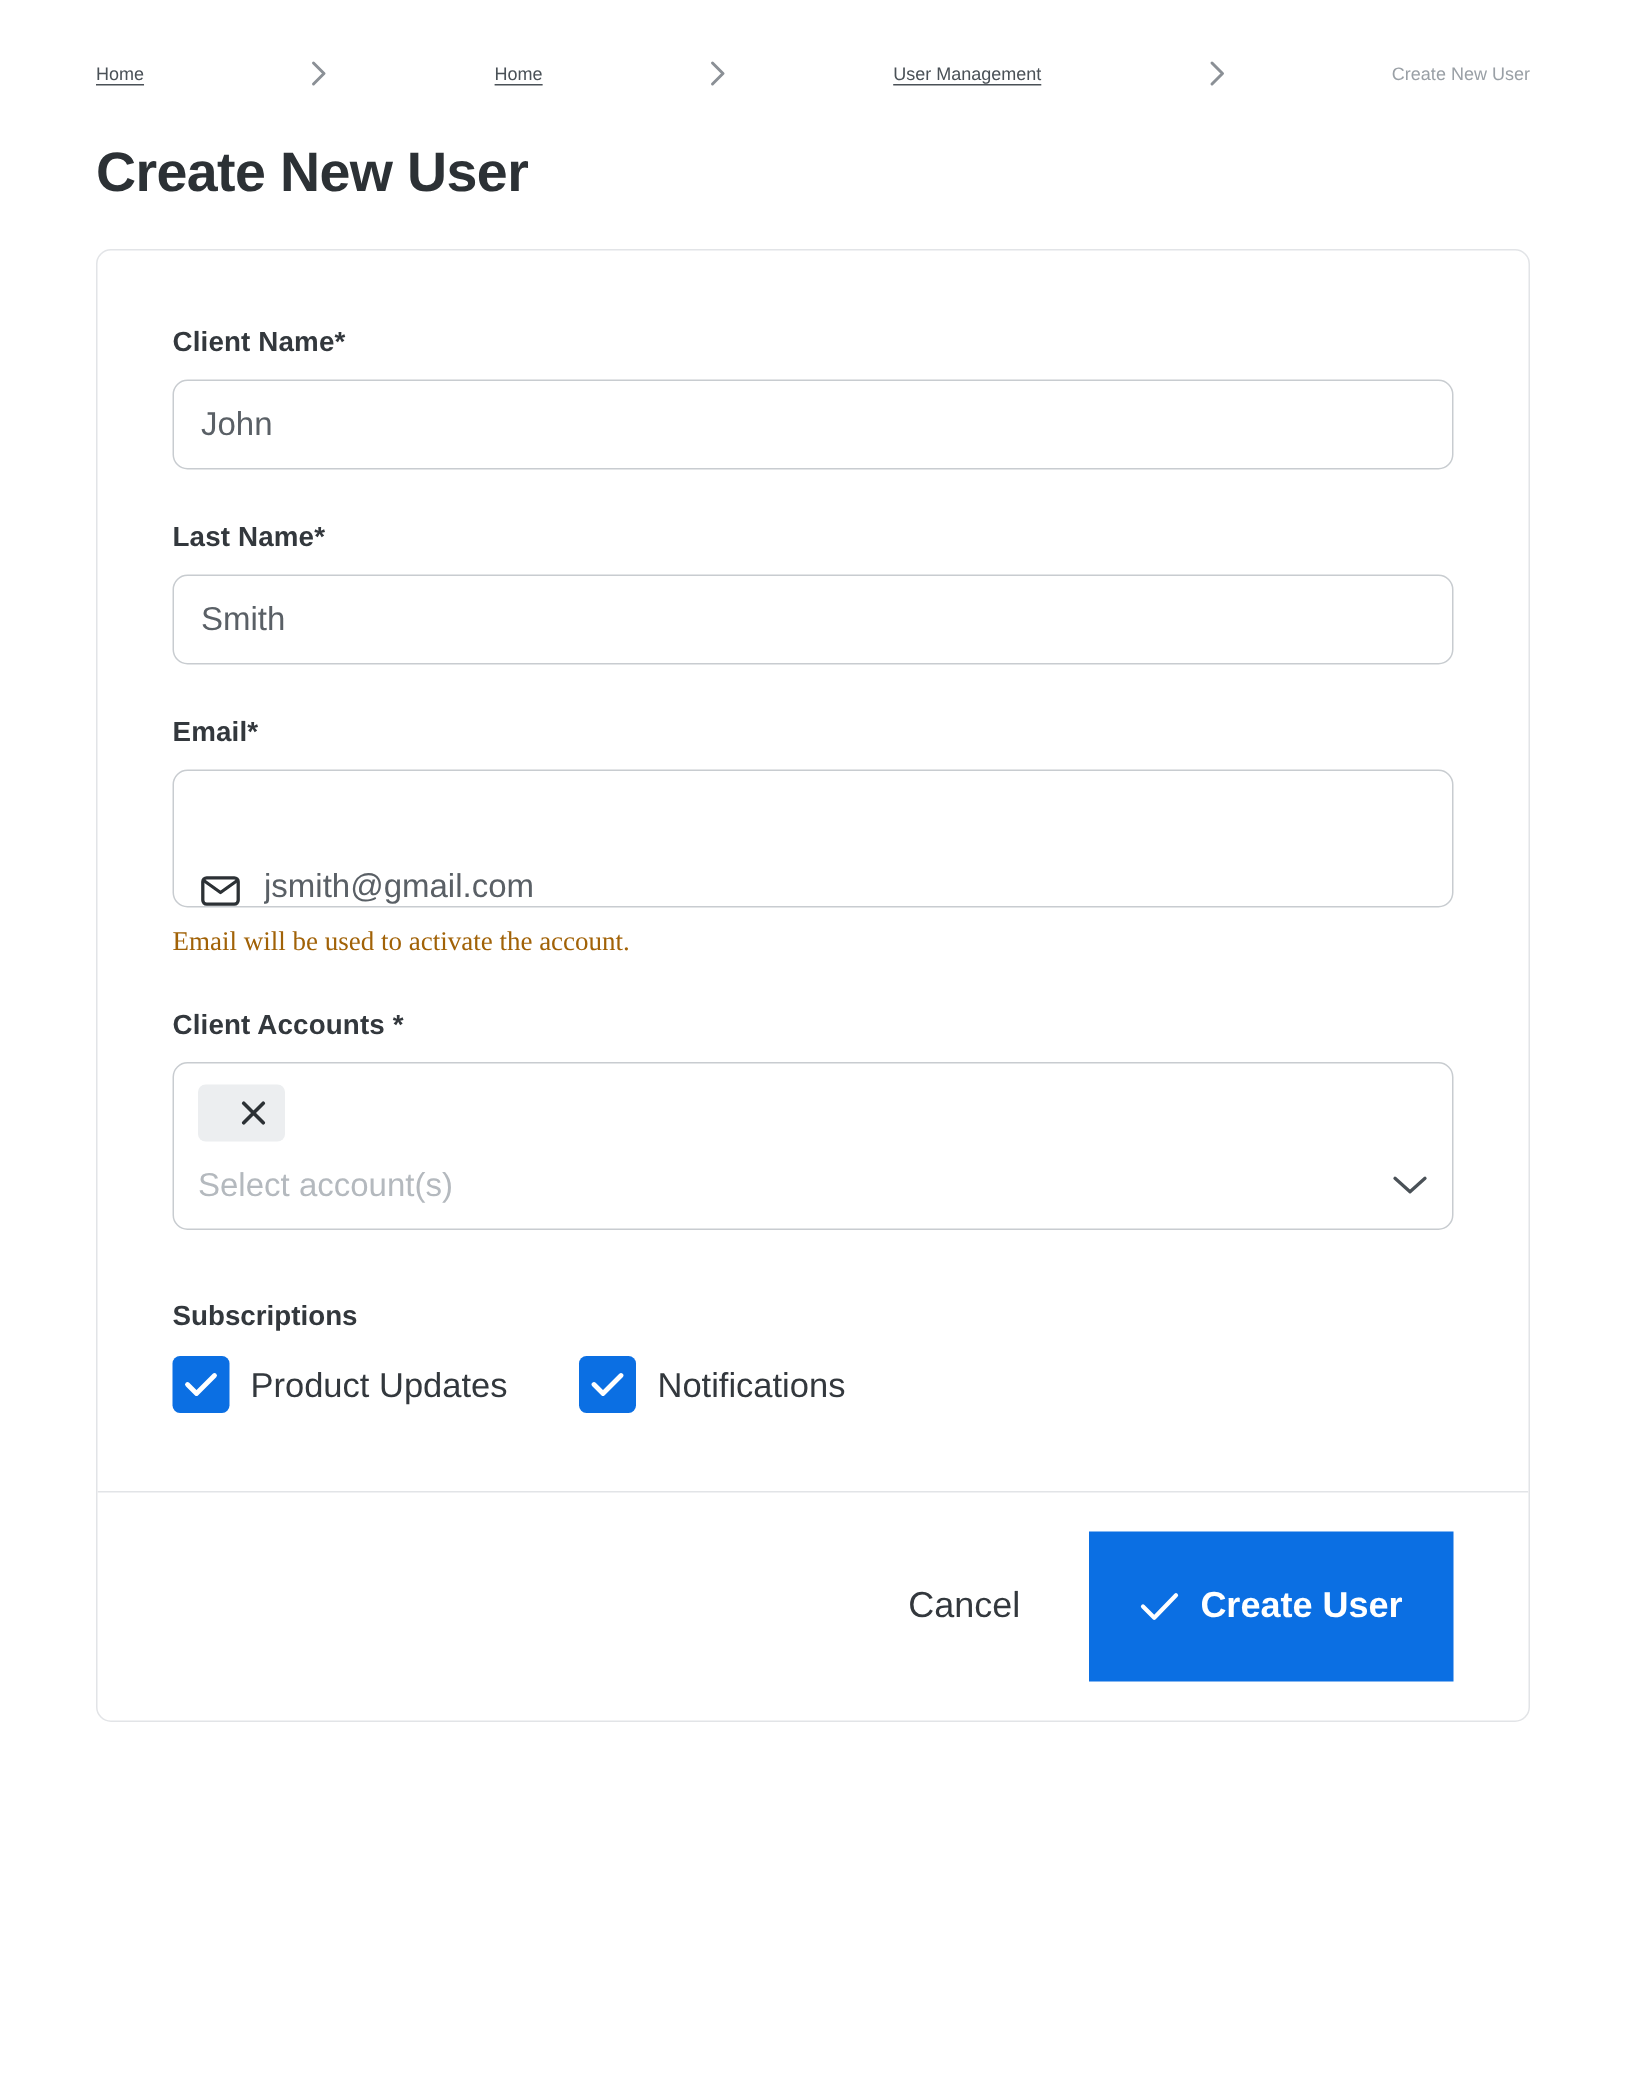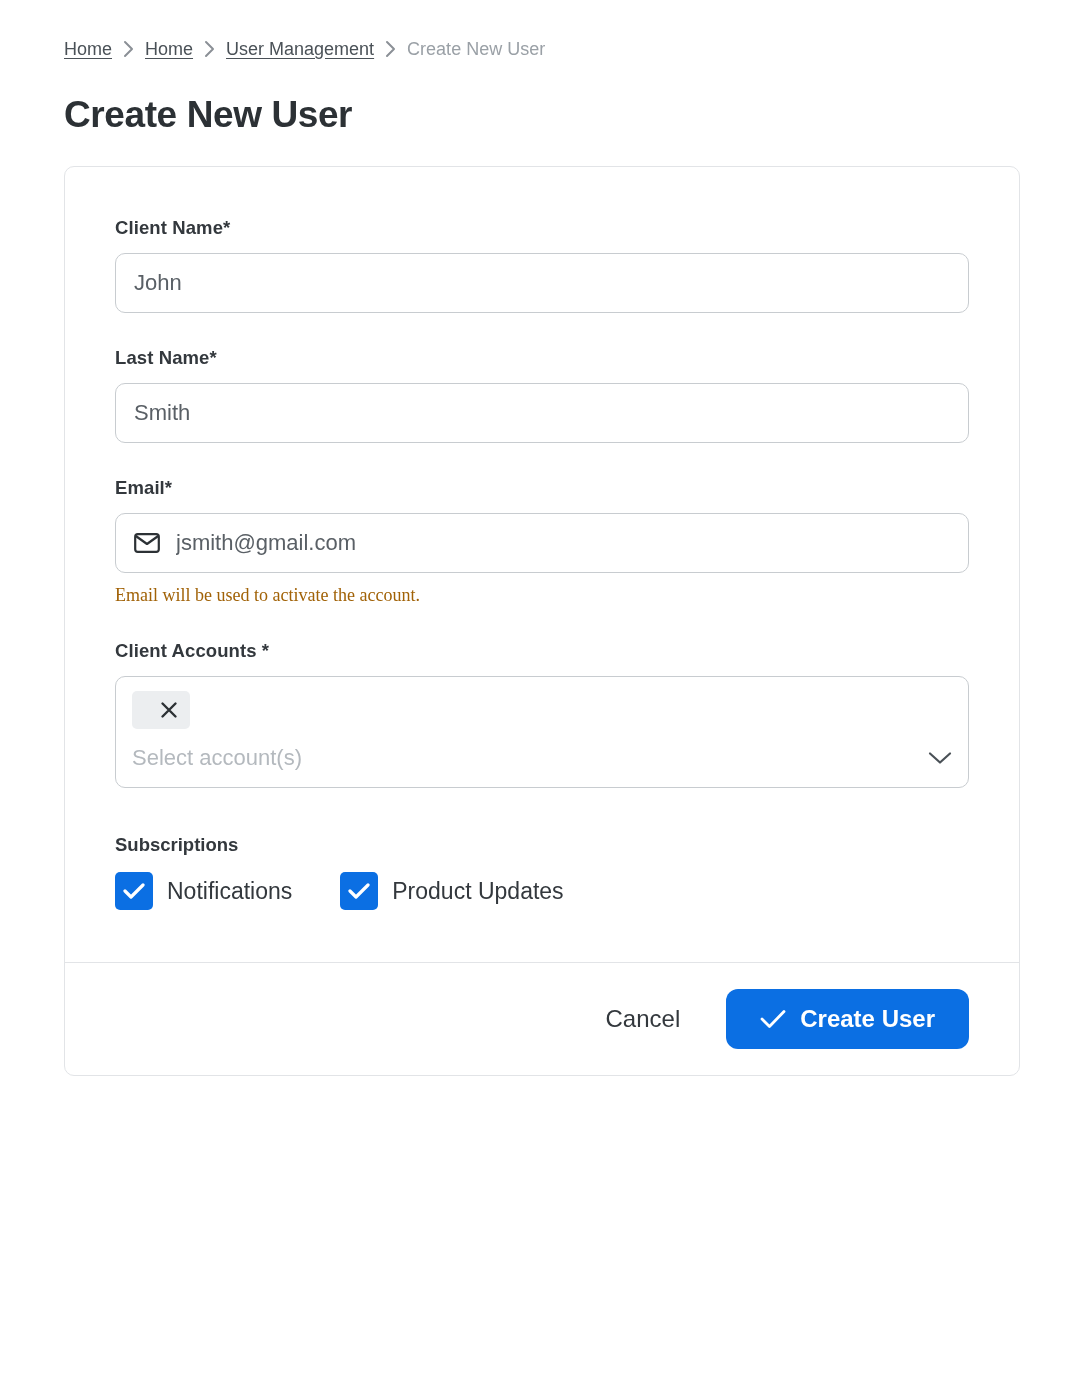--- a/index.html
+++ b/index.html
@@ -17,24 +17,25 @@
 
   .page {
     padding: 40px 64px 0 64px;
     box-sizing: border-box;
   }
 
   
   .breadcrumb {
     display: flex;
     align-items: center;
-    font-size: 18px;
+    font-size: 12px;
     line-height: 1;
     color: #6b7177;
     margin-bottom: 36px;
+    justify-content: space-between;
   }
   .crumb-link {
     color: #4a5157;
     text-decoration: underline;
     text-underline-offset: 3px;
     cursor: pointer;
   }
   .crumb-current {
     color: #9aa0a6;
   }
@@ -91,22 +92,22 @@
     color: #5a6066;
     font-family: "Liberation Sans", sans-serif;
     background: #fff;
     outline: none;
   }
   .text-input::placeholder { color: #a9afb5; }
 
   .input-with-icon {
     position: relative;
     display: flex;
-    align-items: center;
-    height: 60px;
+    align-items: flex-end;
+    height: 92px;
     border: 1px solid #c8ccd0;
     border-radius: 10px;
     padding: 0 18px;
     box-sizing: border-box;
     background: #fff;
   }
   .input-with-icon .icon {
     display: flex;
     align-items: center;
     justify-content: center;
@@ -227,24 +228,24 @@
     font-family: "Liberation Sans", sans-serif;
     padding: 10px 6px;
   }
   .btn-primary {
     display: inline-flex;
     align-items: center;
     gap: 14px;
     background: #0b6fe3;
     color: #fff;
     border: none;
-    border-radius: 12px;
+    border-radius: 0;
     font-size: 24px;
     font-weight: bold;
-    padding: 16px 34px;
+    padding: 36px 34px;
     cursor: pointer;
     font-family: "Liberation Sans", sans-serif;
   }
 </style>
 </head>
 <body>
 
 <div class="page">
 
   <nav class="breadcrumb">
@@ -322,30 +323,30 @@
       <div class="field" style="margin-top:46px;">
         <div class="subs-title">Subscriptions</div>
         <div class="checkbox-row">
 
           <div class="checkbox-item">
             <span class="checkbox-box">
               <svg width="22" height="18" viewBox="0 0 22 18" fill="none">
                 <path d="M2 9 L8 15 L20 3" stroke="#ffffff" stroke-width="3.2" stroke-linecap="round" stroke-linejoin="round"></path>
               </svg>
             </span>
-            <span class="checkbox-label">Notifications</span>
+            <span class="checkbox-label">Product Updates</span>
           </div>
 
           <div class="checkbox-item">
             <span class="checkbox-box">
               <svg width="22" height="18" viewBox="0 0 22 18" fill="none">
                 <path d="M2 9 L8 15 L20 3" stroke="#ffffff" stroke-width="3.2" stroke-linecap="round" stroke-linejoin="round"></path>
               </svg>
             </span>
-            <span class="checkbox-label">Product Updates</span>
+            <span class="checkbox-label">Notifications</span>
           </div>
 
         </div>
       </div>
 
     </div>
 
     <div class="card-footer">
       <button class="btn-cancel">Cancel</button>
       <button class="btn-primary">

